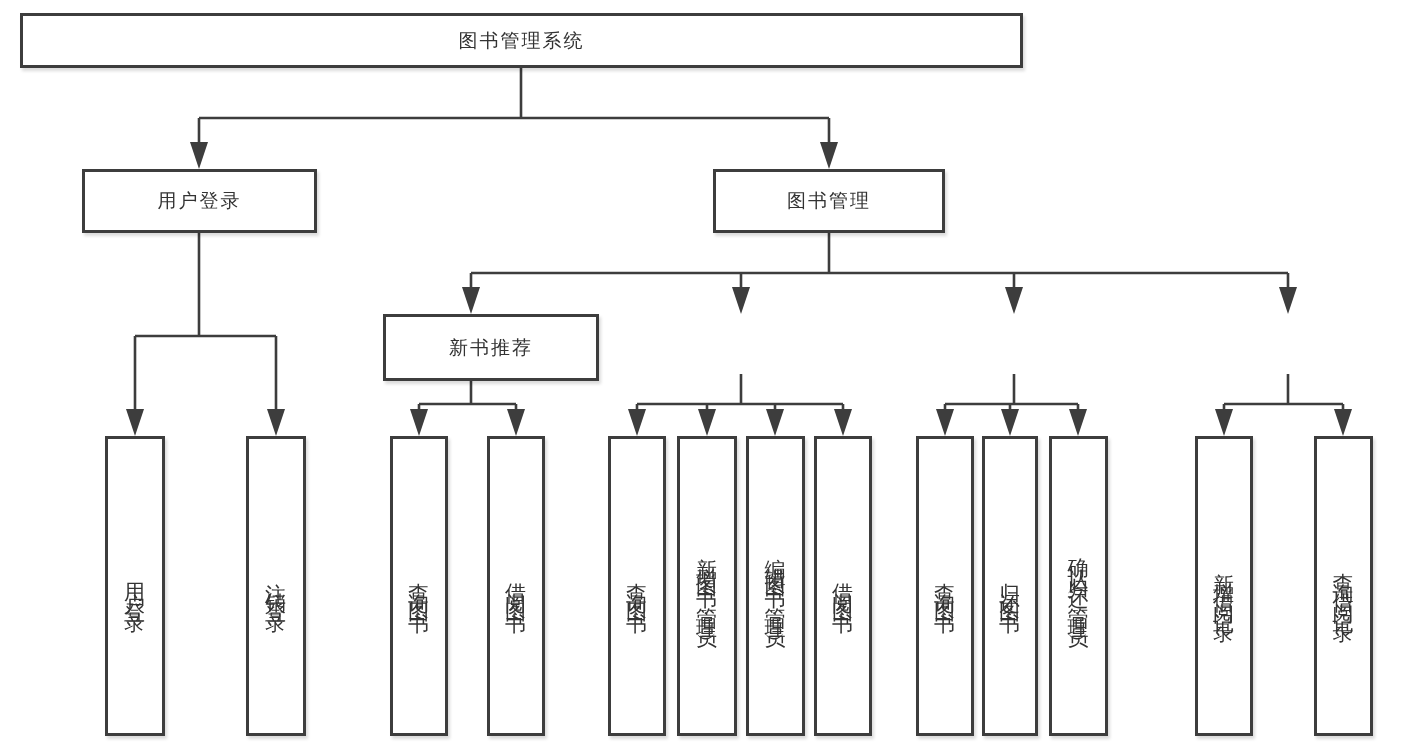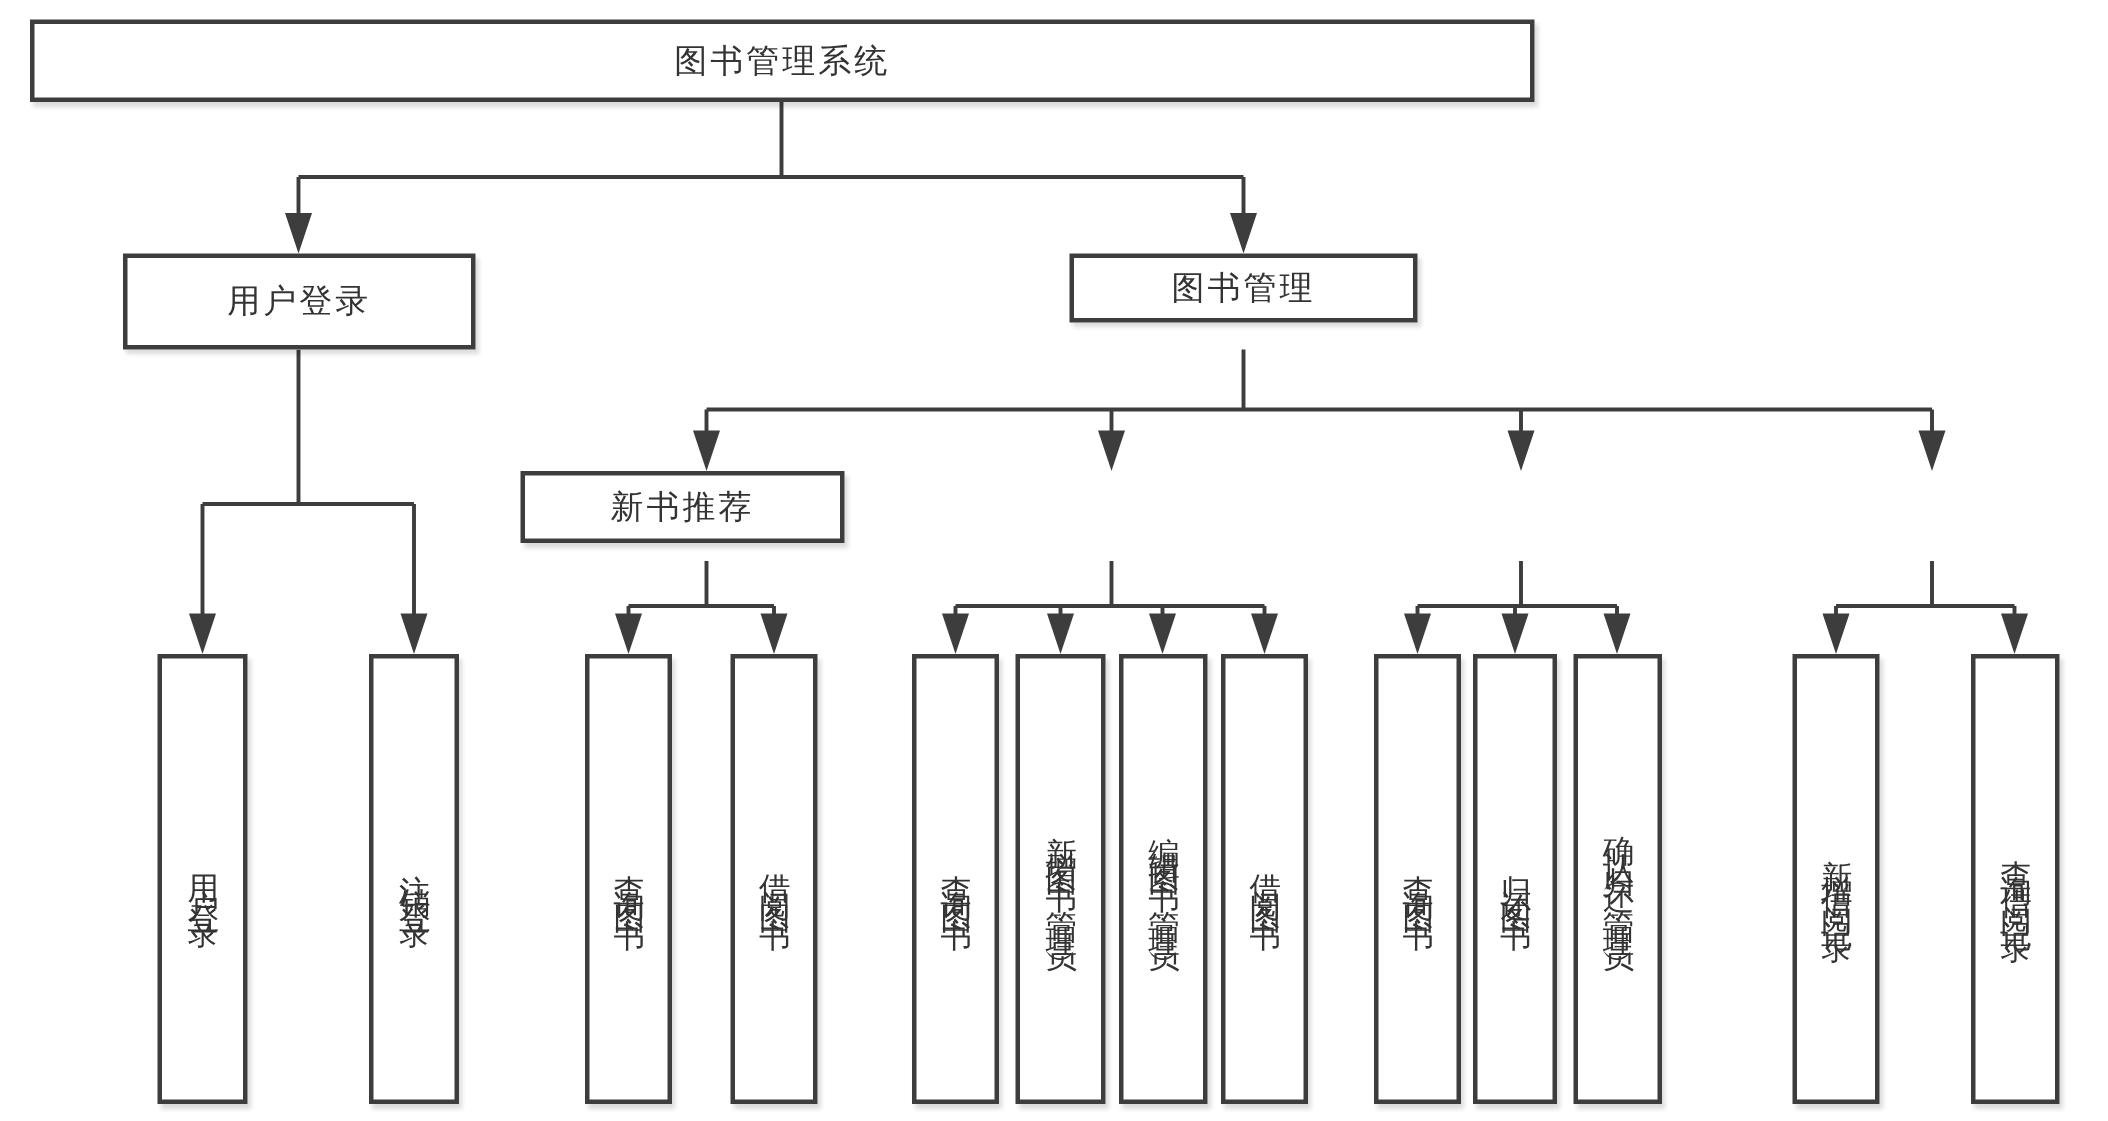--- a/index.html
+++ b/index.html
@@ -30,21 +30,21 @@
     background: #ffffff;
     border: 3px solid var(--border);
     color: var(--text);
     display: flex;
     align-items: center;
     justify-content: center;
     z-index: 2;
     box-shadow: 2px 3px 3px rgba(0,0,0,0.14);
   }
   .hnode {
-    font-size: 22px;
+    font-size: 19px;
     letter-spacing: 2px;
     white-space: nowrap;
   }
   .vnode {
     writing-mode: vertical-rl;
     text-orientation: mixed;
     font-size: 21px;
     letter-spacing: 10px;
     line-height: 1;
     overflow: hidden;
@@ -85,23 +85,23 @@
       <polygon points="936,409 954,409 945,436" fill="#3d3d3d"></polygon>
       <polygon points="1001,409 1019,409 1010,436" fill="#3d3d3d"></polygon>
       <polygon points="1069,409 1087,409 1078,436" fill="#3d3d3d"></polygon>
       <polygon points="1215,409 1233,409 1224,436" fill="#3d3d3d"></polygon>
       <polygon points="1334,409 1352,409 1343,436" fill="#3d3d3d"></polygon>
     </svg>
 
   <div class="hnode" style="left:20px; top:13px; width:1003px; height:55px">图书管理系统</div>
 
   <div class="hnode" style="left:82px; top:169px; width:235px; height:64px">用户登录</div>
-  <div class="hnode" style="left:713px; top:169px; width:232px; height:46px">图书管理</div>
+  <div class="hnode" style="left:713px; top:169px; width:232px; height:64px">图书管理</div>
 
-  <div class="hnode" style="left:347px; top:314px; width:216px; height:48px">新书推荐</div>
+  <div class="hnode" style="left:383px; top:314px; width:216px; height:67px">新书推荐</div>
 
   <div class="vnode" style="left:105px; top:436px; width:60px; height:300px">用户登录</div>
   <div class="vnode" style="left:246px; top:436px; width:60px; height:300px">注销登录</div>
 
   <div class="vnode" style="left:390px; top:436px; width:58px; height:300px">查询图书</div>
   <div class="vnode" style="left:487px; top:436px; width:58px; height:300px">借阅图书</div>
 
   <div class="vnode" style="left:608px; top:436px; width:58px; height:300px">查询图书</div>
   <div class="vnode" style="left:677px; top:436px; width:60px; height:300px">新增图书（管理员）</div>
   <div class="vnode" style="left:746px; top:436px; width:59px; height:300px">编辑图书（管理员）</div>

